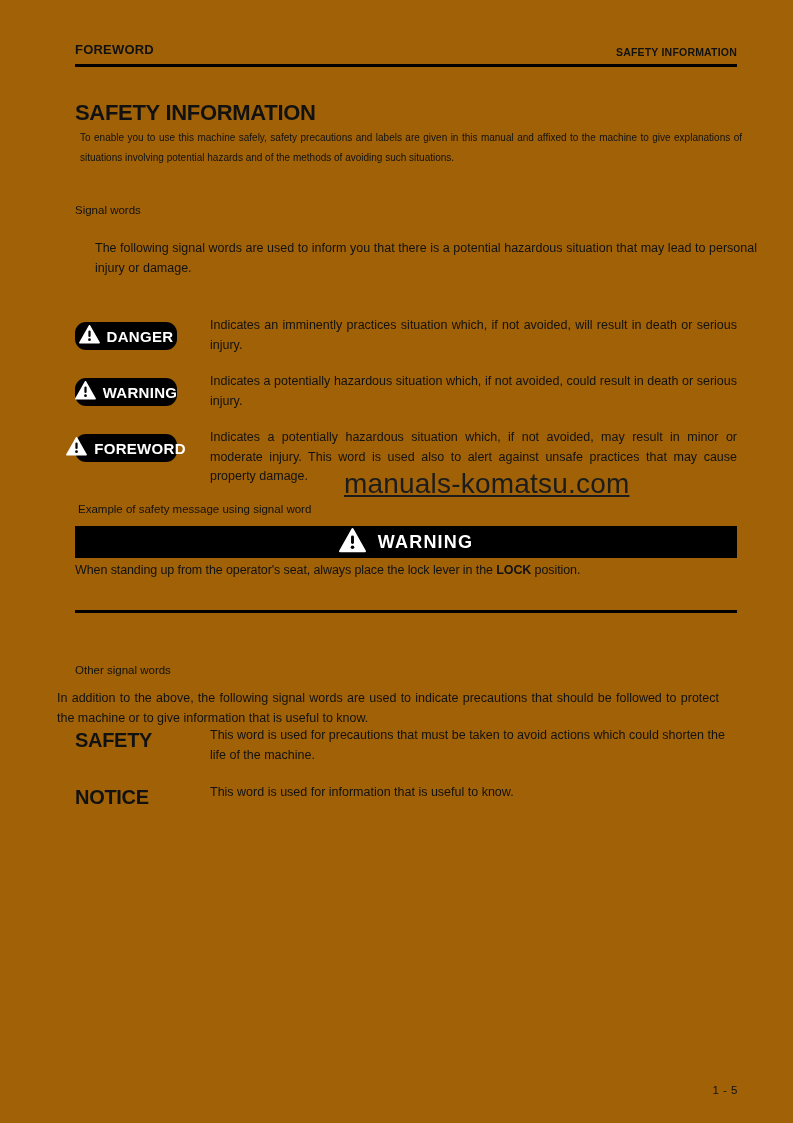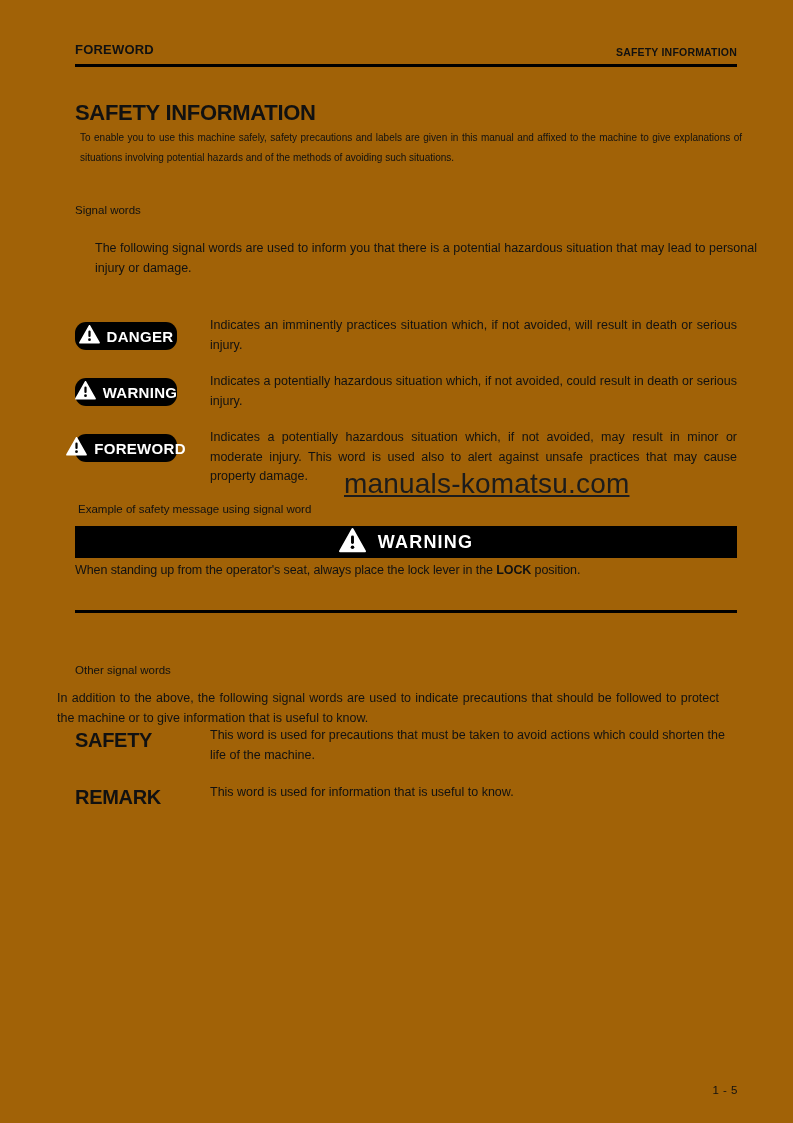--- a/index.html
+++ b/index.html
@@ -167,19 +167,19 @@
 
   <div class="osw-heading sec-heading">Other signal words</div>
   <p class="osw-para body-text">In addition to the above, the following signal words are used to indicate precautions that should be followed to protect the machine or to give information that is useful to know.</p>
 
   <div class="nr-row row-notice">
     <div class="word">SAFETY</div>
     <p class="desc">This word is used for precautions that must be taken to avoid actions which could shorten the life of the machine.</p>
   </div>
 
   <div class="nr-row row-remark">
-    <div class="word">REMARK</div>
+    <div class="word">NOTICE</div>
     <p class="desc">This word is used for information that is useful to know.</p>
   </div>
 
   <div class="page-number">1 - 5</div>
 
 </div>
 
 </body></html>

